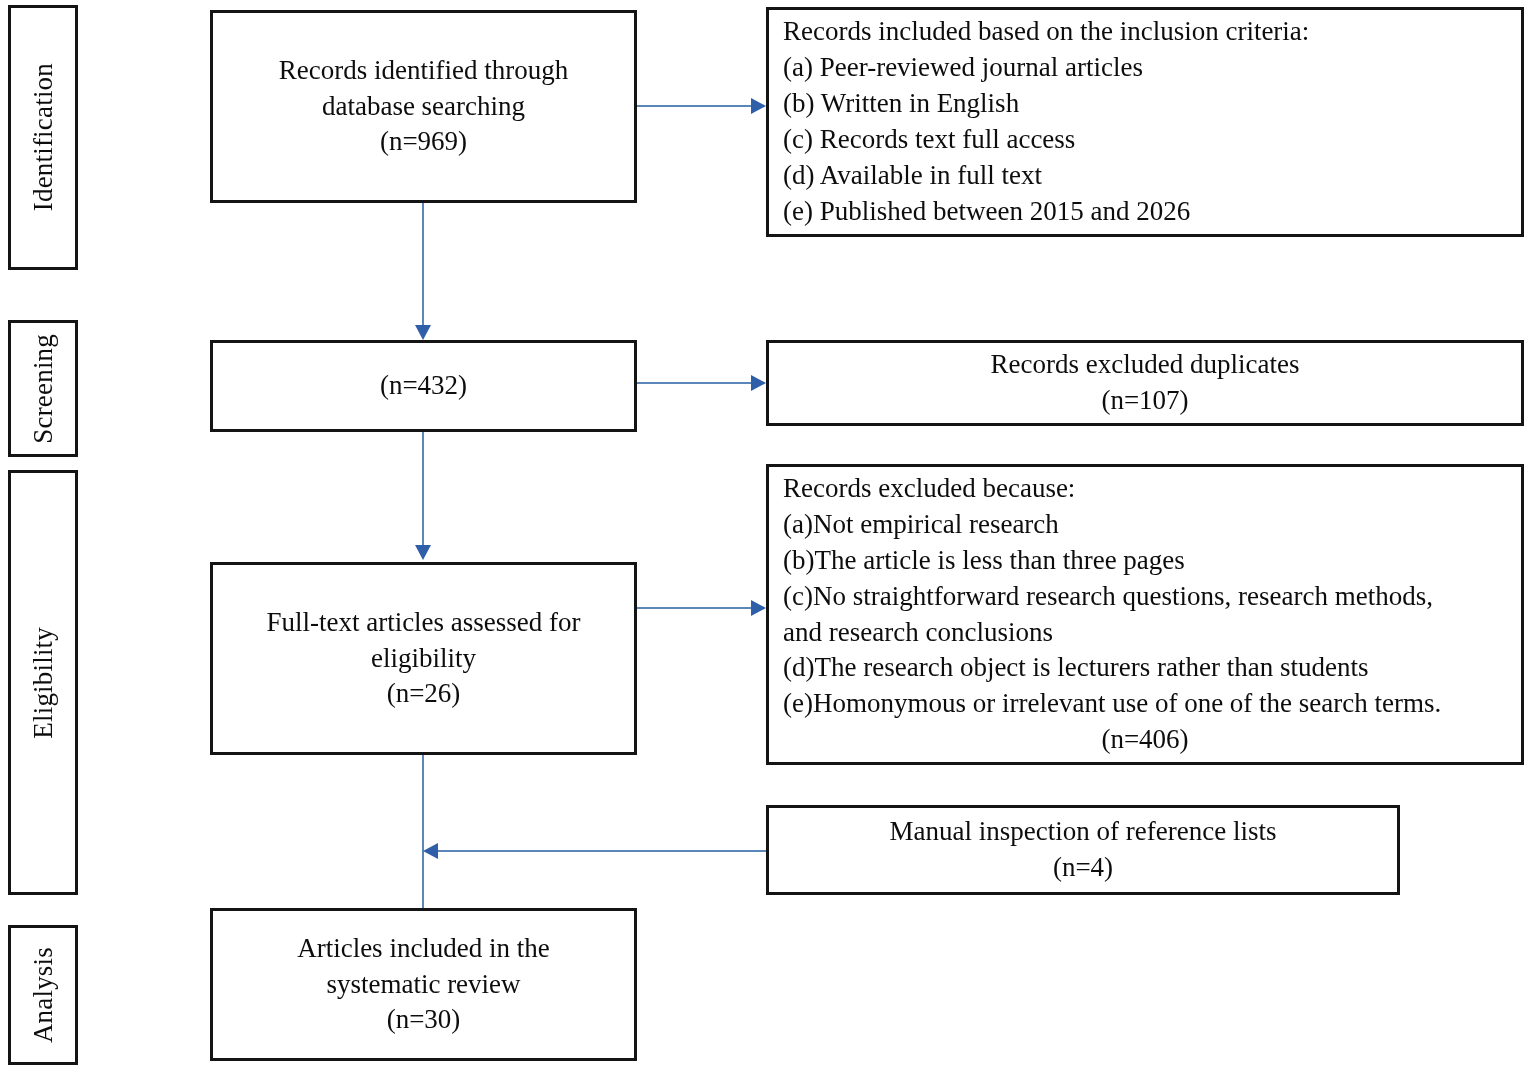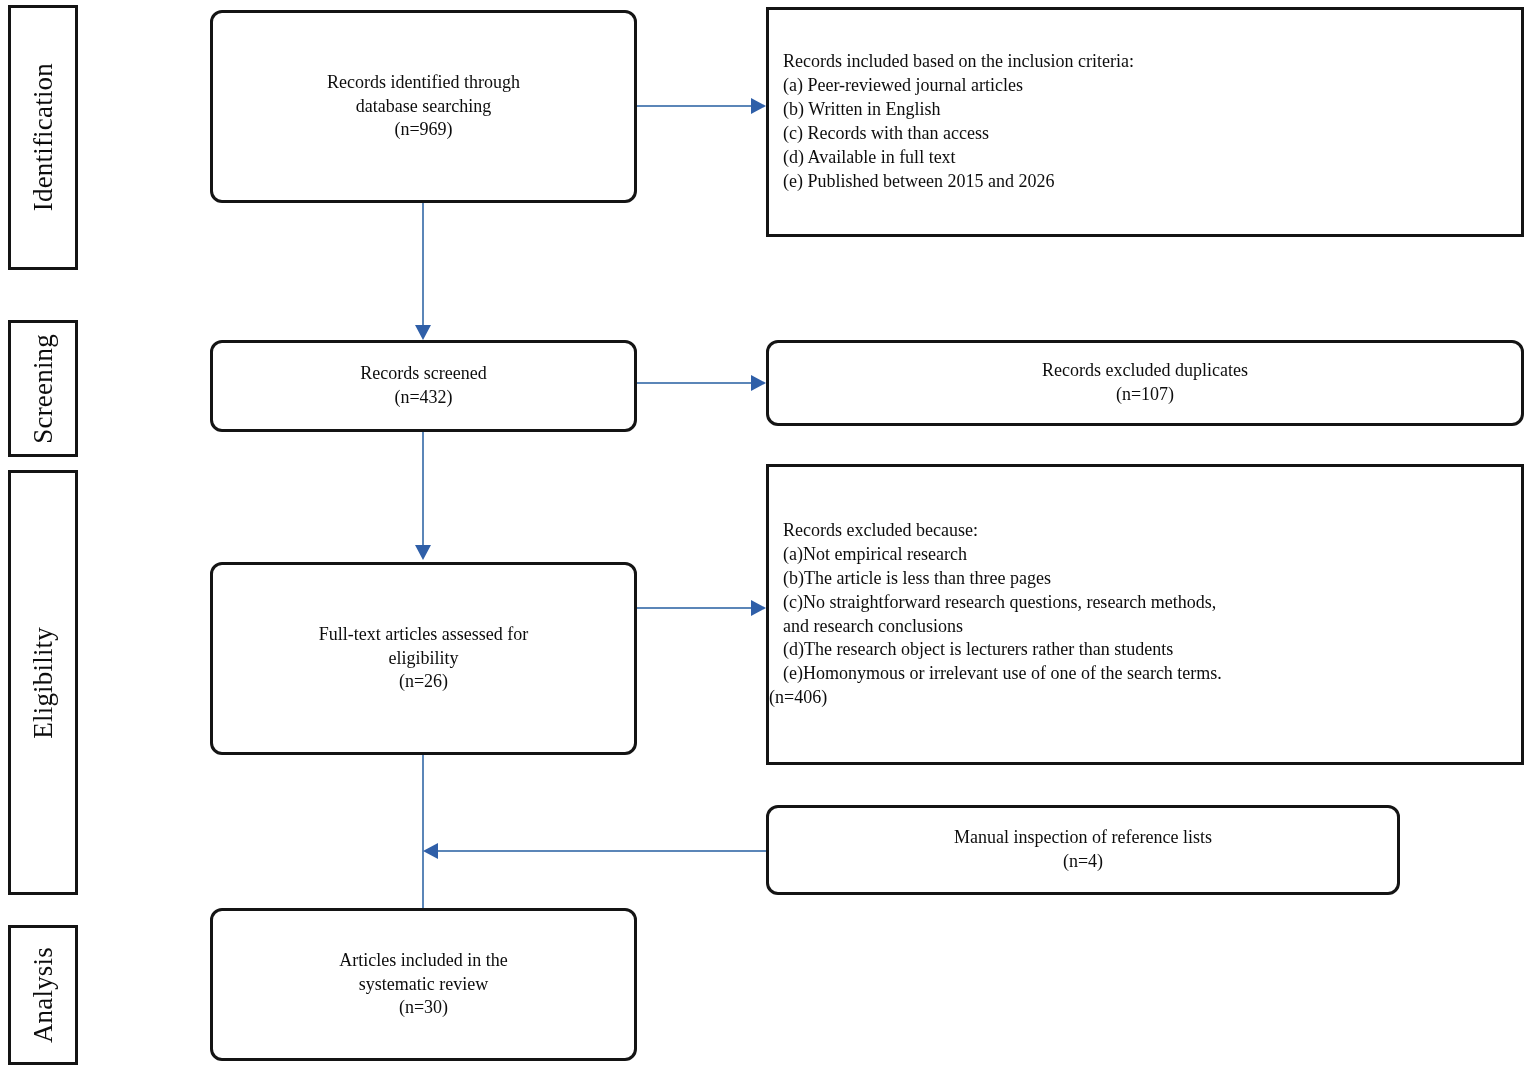--- a/index.html
+++ b/index.html
@@ -43,38 +43,38 @@
     box-sizing: border-box;
     border: 3px solid #141414;
     background: #ffffff;
     display: flex;
     flex-direction: column;
     justify-content: center;
   }
   .flow-box.centered {
     align-items: center;
     text-align: center;
-    border-radius: 12px;
   }
   .flow-box.listed {
     align-items: flex-start;
     text-align: left;
   }
   .box-line {
-    font-size: 18px;
+    font-size: 27px;
     line-height: 1.33;
     white-space: pre-wrap;
   }
   .listed .box-line {
     padding-left: 14px;
     padding-right: 8px;
   }
   .listed .box-line.tail-count {
     width: 100%;
     box-sizing: border-box;
+    text-align: center;
     padding-left: 0;
     padding-right: 0;
   }
 
   
   .conn {
     position: absolute;
     background: #5b86b8;
   }
   .conn.v { width: 2px; }
@@ -143,41 +143,40 @@
   <div class="conn h" style="left:438px; top:850px; width:328px;"></div>
   <div class="arrow left" style="left:423px; top:843px;"></div>
 
   <div class="flow-box centered" style="left:210px; top:10px; width:427px; height:193px;">
     <div class="box-line">Records identified through</div>
     <div class="box-line">database searching</div>
     <div class="box-line">(n=969)</div>
   </div>
 
   <div class="flow-box centered" style="left:210px; top:340px; width:427px; height:92px;">
-    <div class="box-line">Records screened</div>
     <div class="box-line">(n=432)</div>
   </div>
 
   <div class="flow-box centered" style="left:210px; top:562px; width:427px; height:193px;">
     <div class="box-line">Full-text articles assessed for</div>
     <div class="box-line">eligibility</div>
     <div class="box-line">(n=26)</div>
   </div>
 
   <div class="flow-box centered" style="left:210px; top:908px; width:427px; height:153px;">
     <div class="box-line">Articles included in the</div>
     <div class="box-line">systematic review</div>
     <div class="box-line">(n=30)</div>
   </div>
 
   <div class="flow-box listed" style="left:766px; top:7px; width:758px; height:230px;">
     <div class="box-line">Records included based on the inclusion criteria:</div>
     <div class="box-line">(a) Peer-reviewed journal articles</div>
     <div class="box-line">(b) Written in English</div>
-    <div class="box-line">(c) Records with than access</div>
+    <div class="box-line">(c) Records text full access</div>
     <div class="box-line">(d) Available in full text</div>
     <div class="box-line">(e) Published between 2015 and 2026</div>
   </div>
 
   <div class="flow-box centered" style="left:766px; top:340px; width:758px; height:86px;">
     <div class="box-line">Records excluded duplicates</div>
     <div class="box-line">(n=107)</div>
   </div>
 
   <div class="flow-box listed" style="left:766px; top:464px; width:758px; height:301px;">

